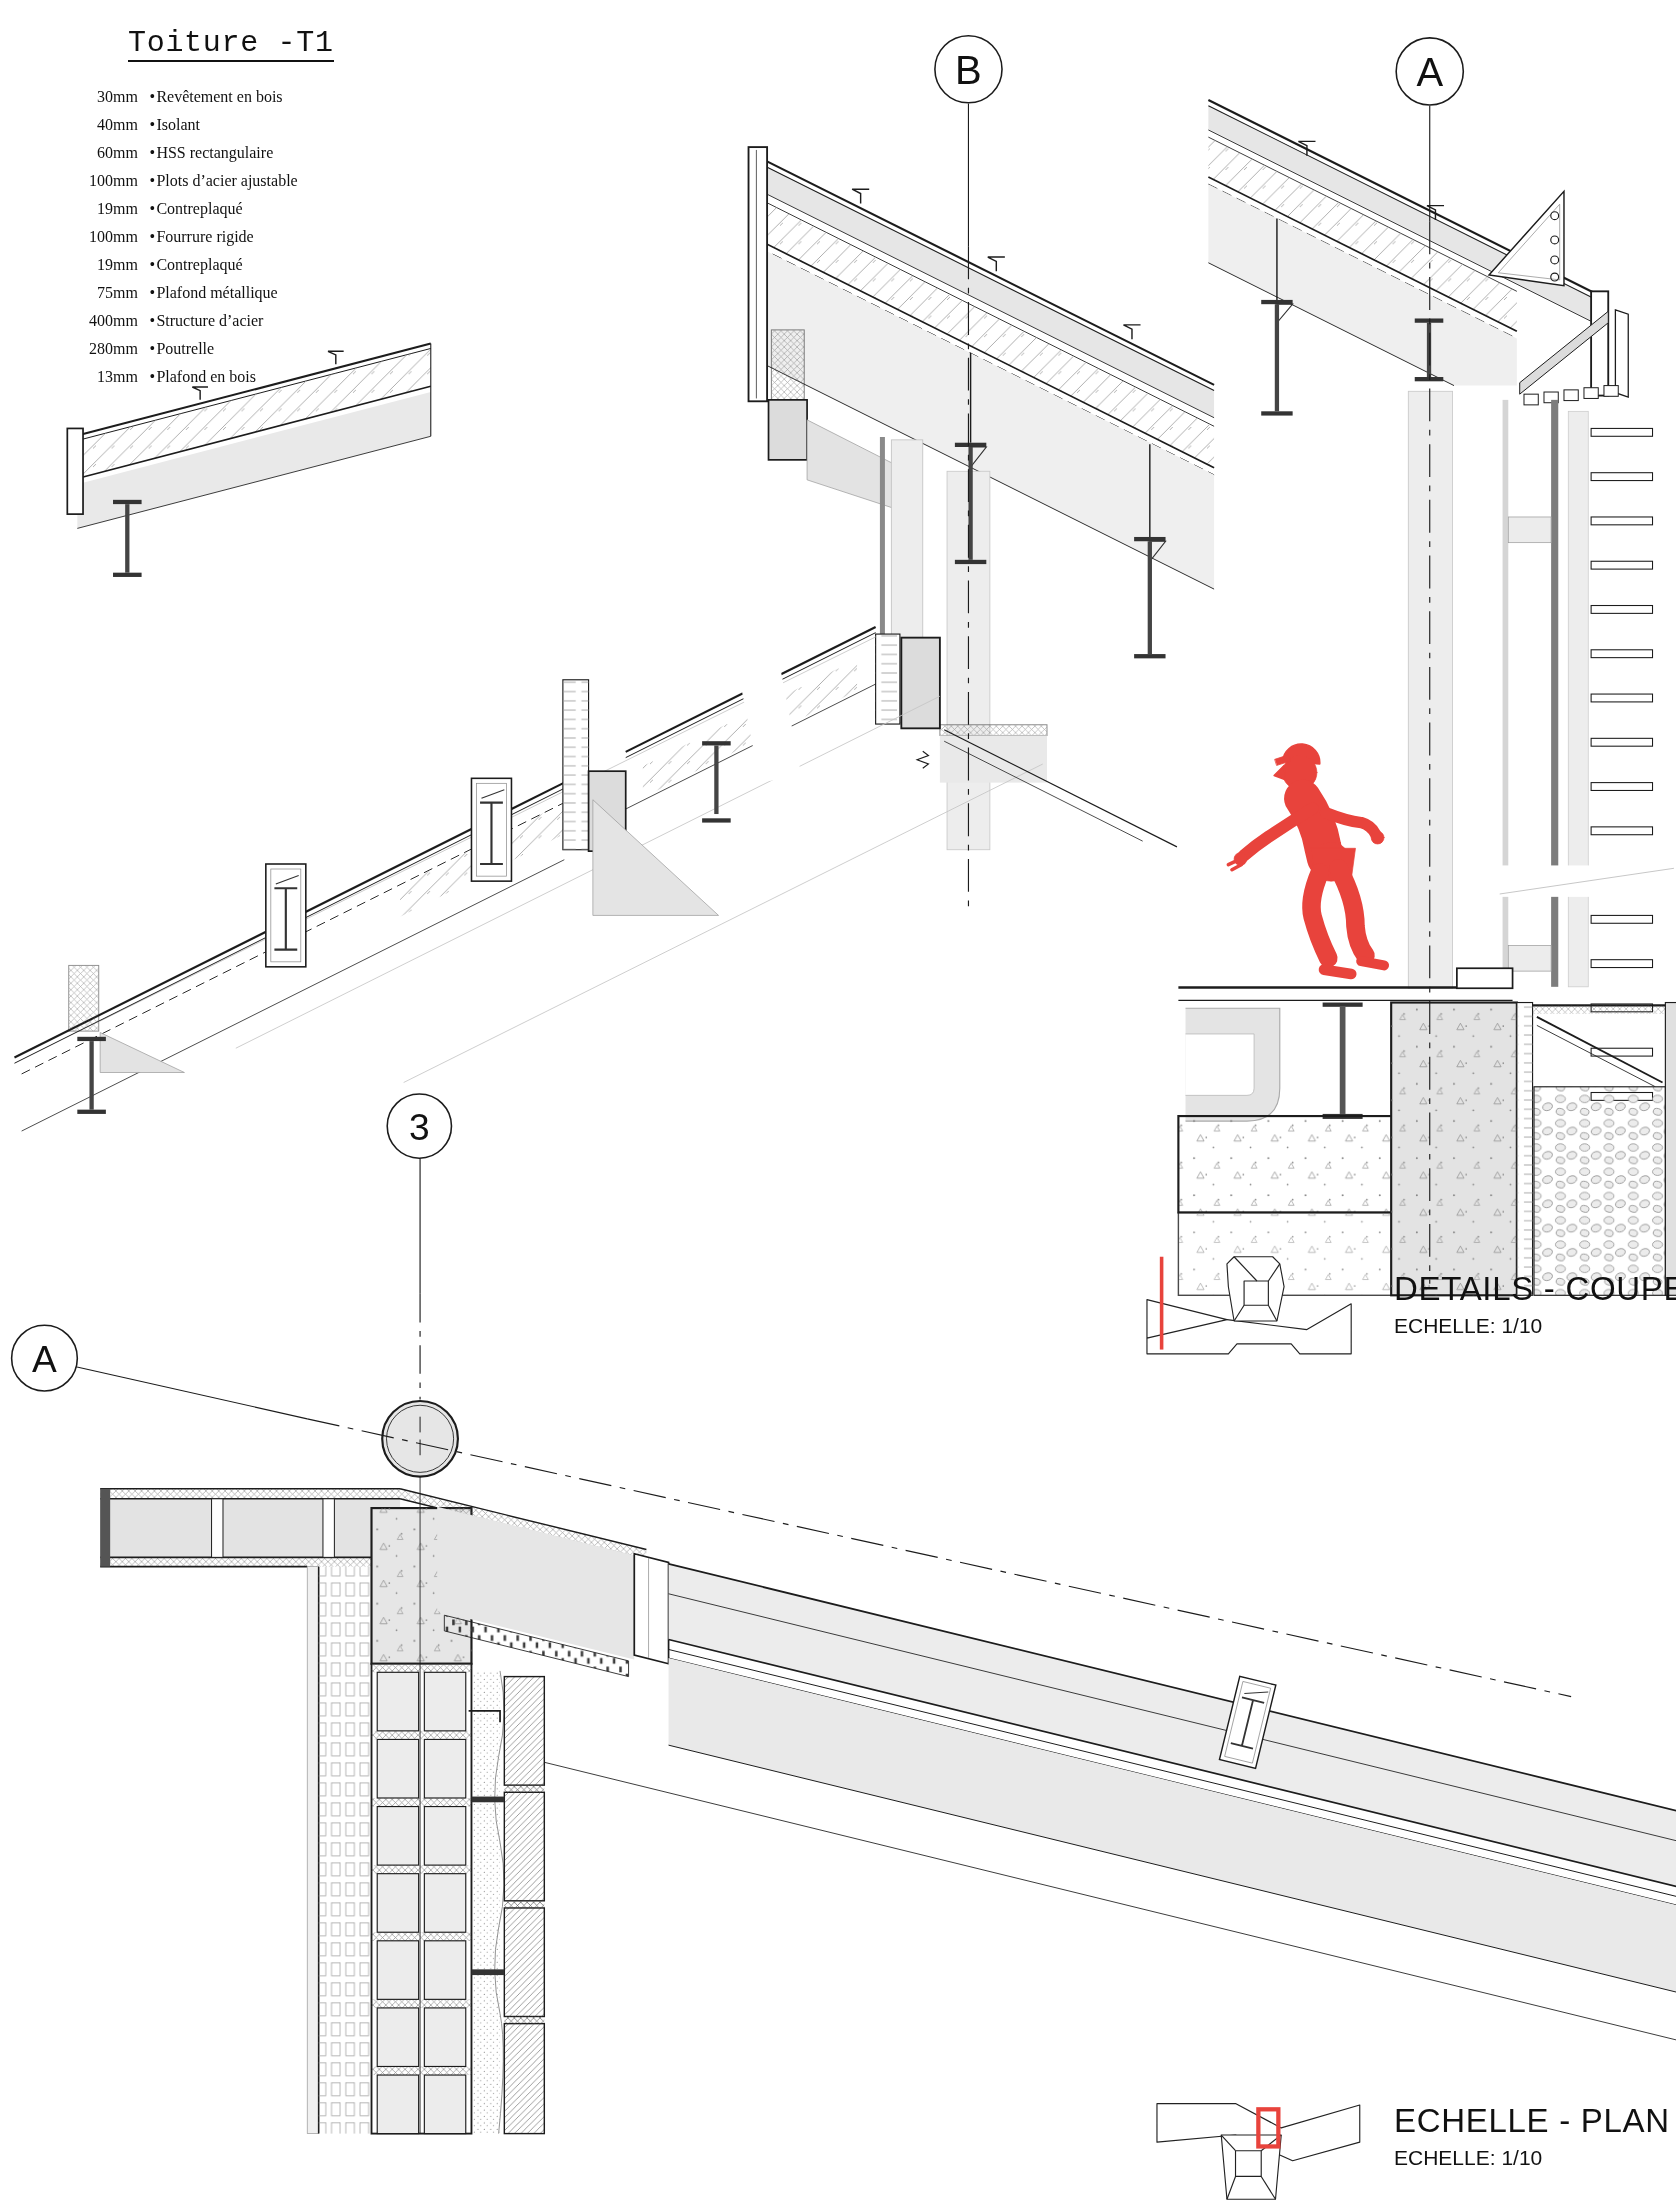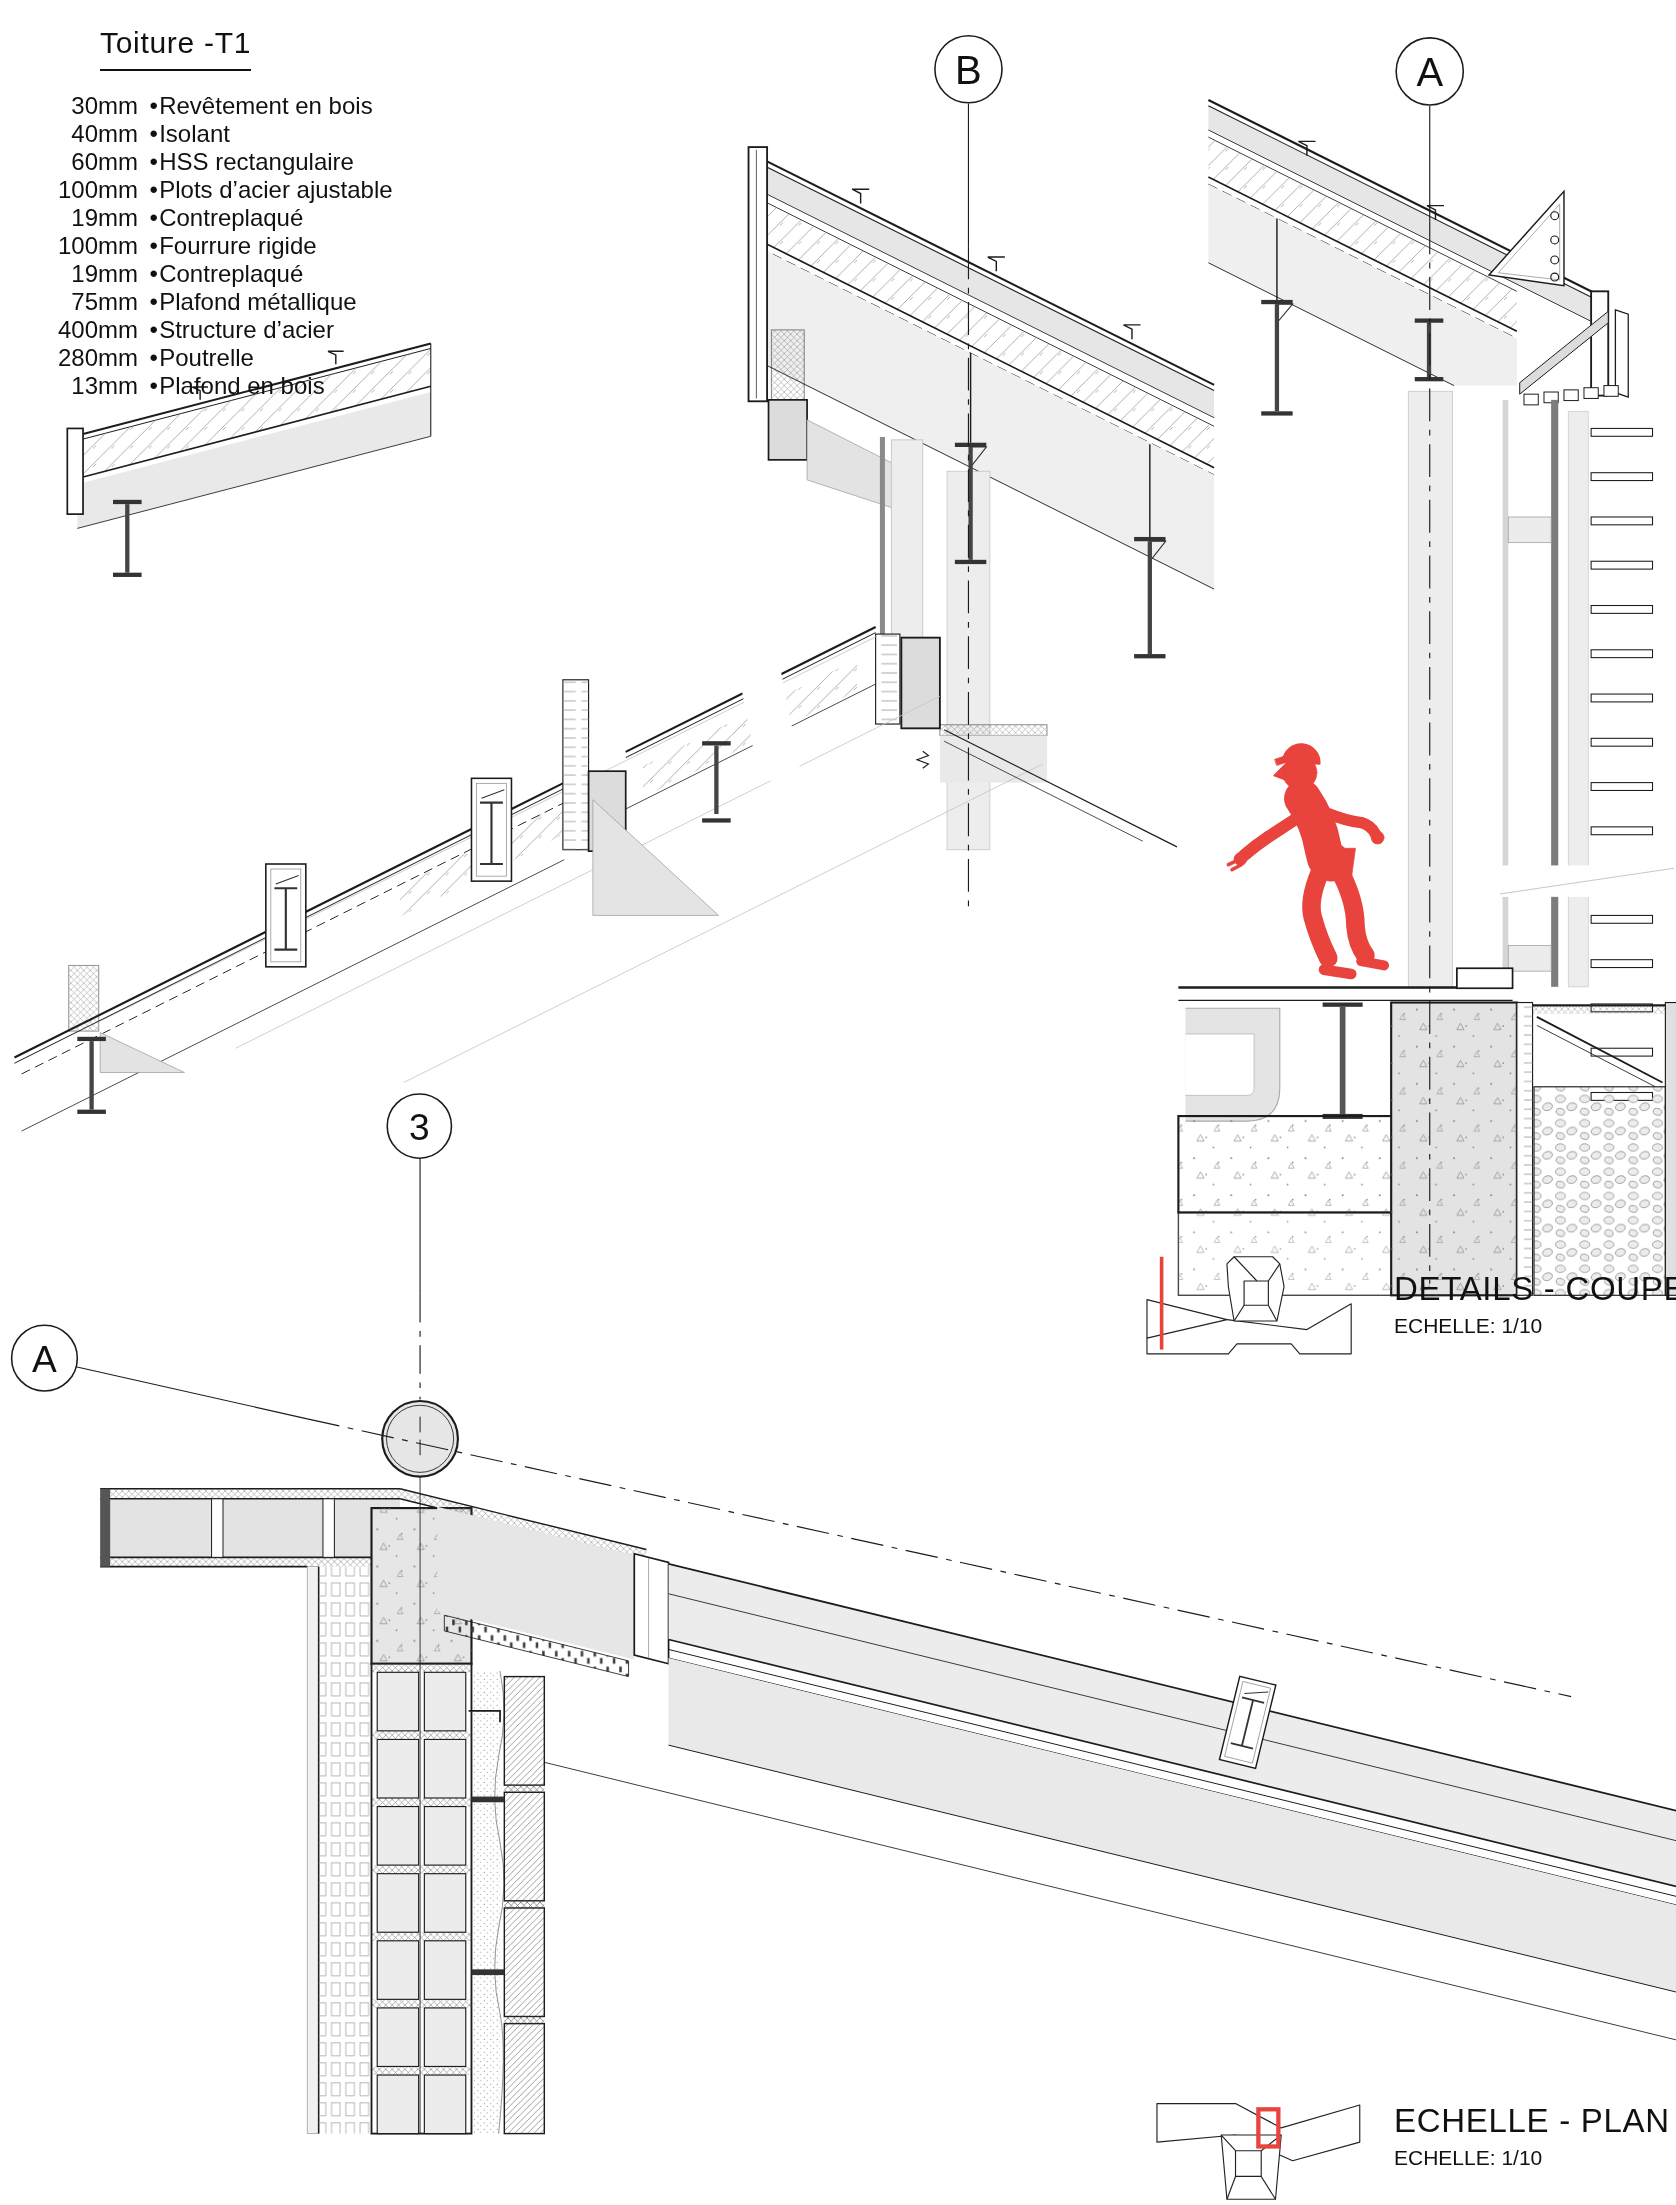--- a/index.html
+++ b/index.html
@@ -2,24 +2,24 @@
 <html style="--accent: #e8433c;font-size:11.4px"><head>
 <meta charset="utf-8">
 <style>
   html,body{margin:0;padding:0;background:#ffffff;}
   #sheet{position:relative;width:1677px;height:2205px;background:#fff;overflow:hidden;
          font-family:"Liberation Sans", sans-serif;color:#111;}
   #drawing{position:absolute;left:0;top:0;}
   .ln{stroke:#1c1c1c;fill:none;}
   
   #legend{position:absolute;left:44px;top:26px;width:428px;}
-  #legend .title{font-size:30px;margin-left:56px;display:inline-block;
-                 border-bottom:2.1px solid #111;padding-bottom:9px;letter-spacing:0.7px;}
+  #legend .title{font-size:30px;margin-left:84px;display:inline-block;
+                 border-bottom:2.1px solid #111;padding-bottom:0;letter-spacing:0.7px;font-family:Liberation Mono, monospace;}
   #legend .items{margin-top:21.4px;}
-  #legend .row{display:flex;line-height:28px;font-size:24px;}
+  #legend .row{display:flex;line-height:28px;font-size:16px;font-family:Liberation Serif, serif;}
   #legend .size{width:94px;text-align:right;margin-right:11.4px;flex:none;}
   #legend .bullet{margin-right:1.4px;}
   
   .caption{position:absolute;left:1394px;}
   #cap-coupe{top:1270px;}
   #cap-plan{top:2102px;}
   .caption .t{font-size:33px;letter-spacing:0.7px;white-space:nowrap;}
   .caption .s{font-size:21px;margin-top:6.4px;}
   .mark{font-size:56px;fill:#111;}
   .mark3{font-size:52px;fill:#111;}

